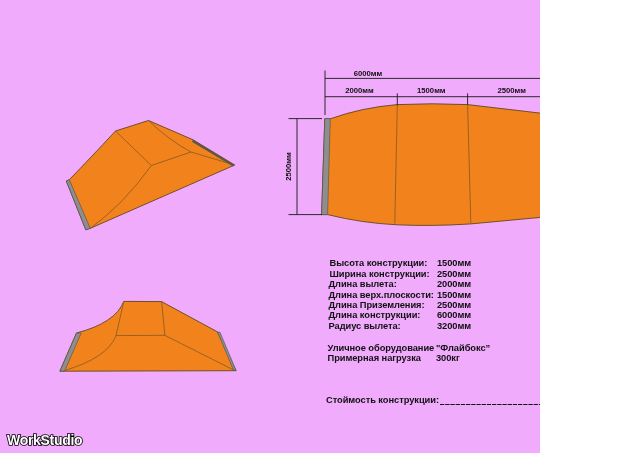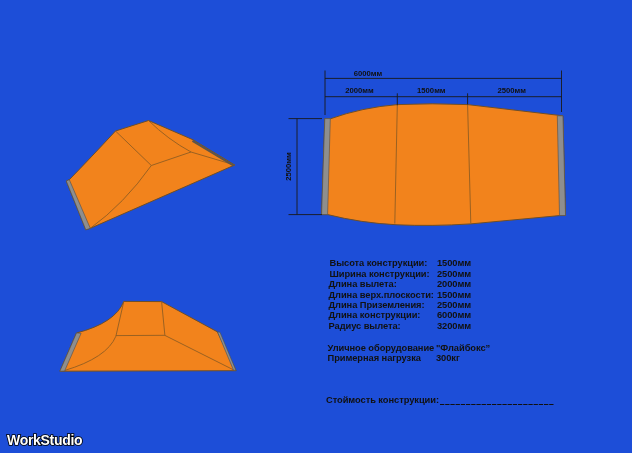--- a/index.html
+++ b/index.html
@@ -1,16 +1,16 @@
 <!DOCTYPE html>
 <html><head>
 <meta charset="utf-8">
 <style>
 html,body{margin:0;padding:0;background:#ffffff;}
-#page{position:relative;width:632px;height:453px;background:#1d4ed8;overflow:hidden;
+#page{position:relative;width:540px;height:453px;background:#f0abfc;overflow:hidden;
 font-family:"Liberation Sans",sans-serif;}
 svg{position:absolute;left:0;top:0;}
 text{font-family:"Liberation Sans",sans-serif;}
 </style>
 </head>
 <body>
 <div id="page">
 <svg width="640" height="453" viewBox="0 0 640 453">
 
 <path d="M 66.3,181 L 69.3,179.7 Q 90,158.5 115.5,131 L 148.5,120.5 L 193.1,139.8 L 234.7,165 L 90.3,228.3 L 85.8,229.8 Z" fill="#F2831C" stroke="#6E4F28" stroke-width="1" stroke-linejoin="round"></path>

